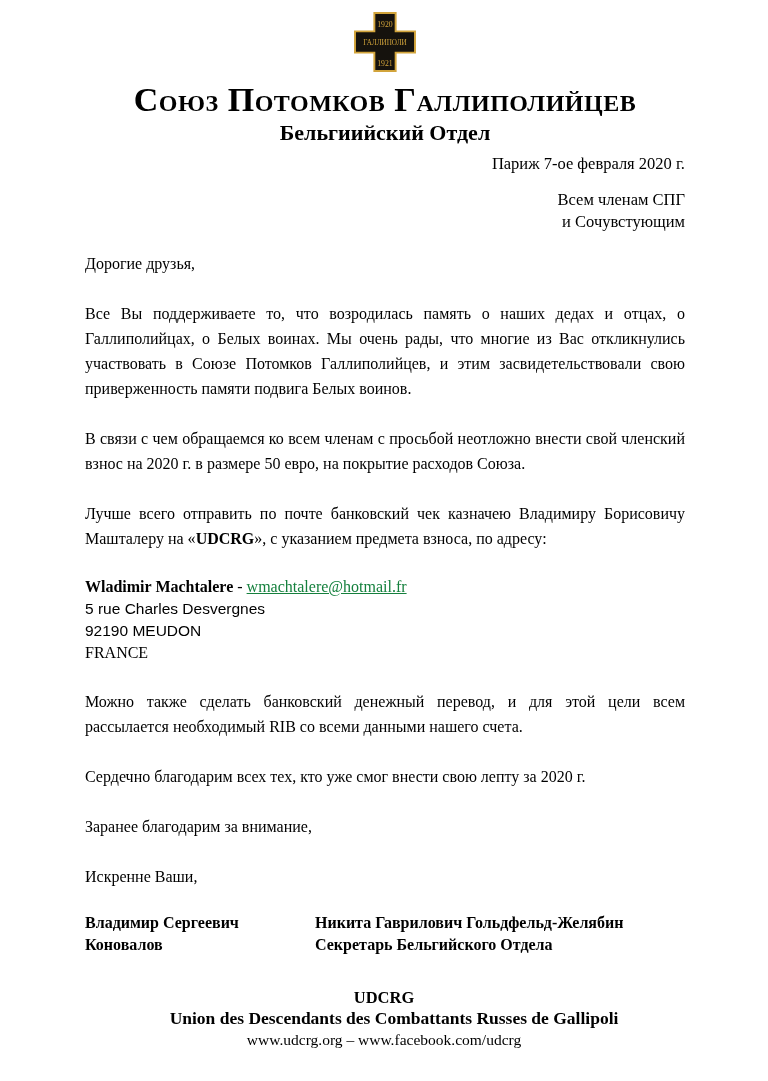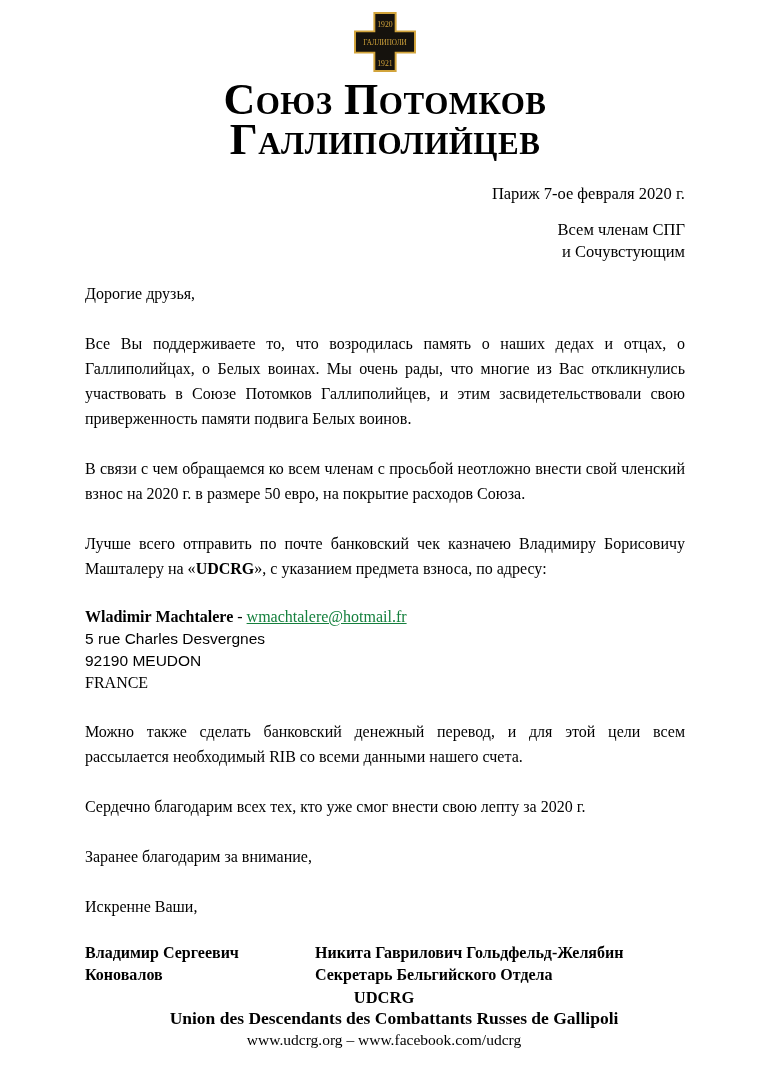--- a/index.html
+++ b/index.html
@@ -17,34 +17,34 @@
     padding: 0 83px 0 85px;
   }
   .logo-wrap {
     padding-top: 12px;
     text-align: center;
   }
   .logo-wrap svg { display: inline-block; }
   .doc-title {
     margin-top: 4px;
     text-align: center;
-    font-size: 44px;
+    font-size: 34px;
     line-height: 40px;
     font-weight: bold;
     font-variant: small-caps;
     letter-spacing: 0.5px;
   }
   .doc-subtitle {
     text-align: center;
     font-size: 22px;
     line-height: 26px;
     font-weight: bold;
   }
   .dateline {
-    margin-top: 24px;
+    margin-top: 8px;
     text-align: right;
     font-size: 16.5px;
     line-height: 20px;
   }
   .addressee {
     margin-top: 15px;
     text-align: right;
     font-weight: normal;
     font-size: 16.5px;
     line-height: 22px;
@@ -103,20 +103,21 @@
     <div class="logo-wrap">
       <svg width="62" height="60" viewBox="0 0 64 62">
         <path d="M21 1 h22 v19 h20 v22 h-20 v19 h-22 v-19 h-20 v-22 h20 z" fill="#15120D" stroke="#D2A43B" stroke-width="2"></path>
         <text x="32" y="15" text-anchor="middle" font-size="8" fill="#D2A43B" font-family="Liberation Serif, serif">1920</text>
         <text x="32" y="34.5" text-anchor="middle" font-size="7.4" fill="#D2A43B" font-family="Liberation Serif, serif">ГАЛЛИПОЛИ</text>
         <text x="32" y="56" text-anchor="middle" font-size="8" fill="#D2A43B" font-family="Liberation Serif, serif">1921</text>
       </svg>
     </div>
 
     <div class="doc-title">Союз Потомков Галлиполийцев</div>
+    <div class="doc-subtitle">Бельгиийский Отдел</div>
 
     <div class="dateline">Париж 7-ое февраля 2020 г.</div>
 
     <div class="addressee">
       <div>Всем членам СПГ</div>
       <div>и Сочувстующим</div>
     </div>
 
     <div class="body-text">
       <p class="salutation no-just">Дорогие друзья,</p>

